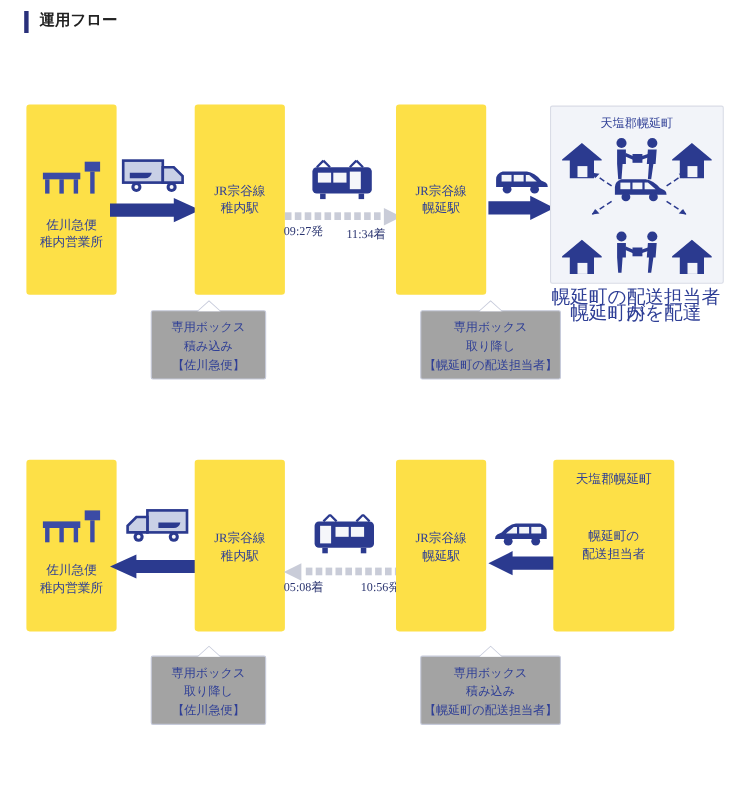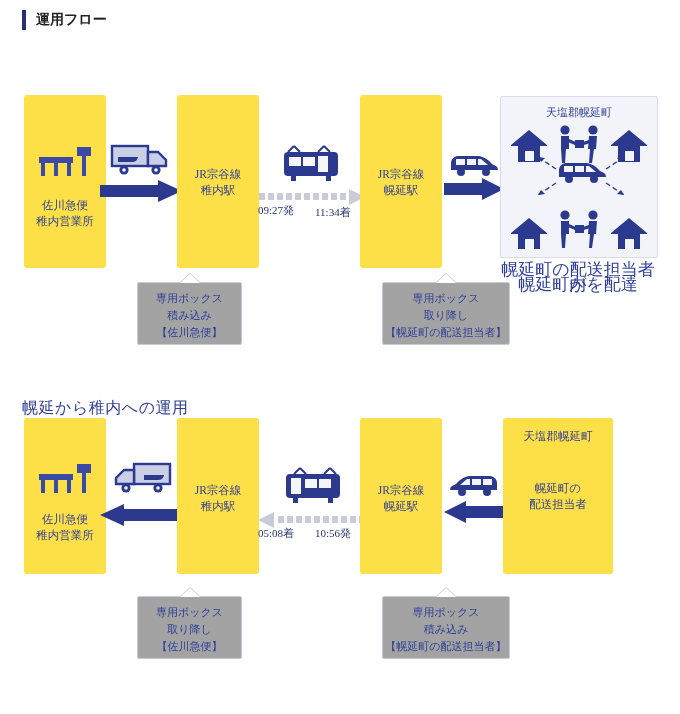--- a/index.html
+++ b/index.html
@@ -254,21 +254,20 @@
   </div>
 
   <div class="callout" style="left:382px;top:282px;width:128px;height:63px;">
     <div class="tip-b"></div>
     <div class="tip"></div>
     <div>専用ボックス</div>
     <div>取り降し</div>
     <div>【幌延町の配送担当者】</div>
   </div>
 
-  <div class="section-title" id="sec2-title">幌延から稚内への運用</div>
 
   <div class="flowbox" style="left:24px;top:418px;width:82px;height:156px;">
     <div style="position:absolute;left:11px;top:42px;">
       <svg width="60" height="42" viewBox="0 0 60 42">
         <rect x="4" y="14" width="34" height="6" fill="#3b4ba5"></rect>
         <rect x="6" y="20" width="4" height="13" fill="#3b4ba5"></rect>
         <rect x="19" y="20" width="4" height="13" fill="#3b4ba5"></rect>
         <rect x="32" y="20" width="4" height="13" fill="#3b4ba5"></rect>
         <rect x="42" y="4" width="14" height="9" fill="#3b4ba5"></rect>
         <rect x="47" y="13" width="4" height="20" fill="#3b4ba5"></rect>
@@ -323,21 +322,21 @@
         <rect x="58" y="4" width="6" height="7"></rect>
           <rect x="67" y="4" width="6" height="7"></rect>
         <rect x="76" y="4" width="6" height="7"></rect>
           <rect x="85" y="4" width="6" height="7"></rect>
         <rect x="94" y="4" width="6" height="7"></rect>
           <rect x="103" y="4" width="5" height="7"></rect>
       </g>
     </svg>
   </div>
   <div class="timelabel" style="left:258px;top:526px;">05:08着</div>
-  <div class="timelabel" style="left:315px;top:526px;">10:56発</div>
+  <div class="timelabel" style="left:328px;top:526px;">10:56発</div>
 
   <div class="flowbox" style="left:360px;top:418px;width:82px;height:156px;">
     <div class="boxlabel" style="top:64px;">JR宗谷線</div>
     <div class="boxlabel" style="top:80px;">幌延駅</div>
   </div>
 
   <div style="position:absolute;left:450px;top:472px;">
     <svg width="50" height="26" viewBox="0 0 50 26">
       <path d="M47 18 v-7 q0 -5 -6 -7 h-22 q-7 1 -13 8 l-4 2 q-2 1 -2 4 z" fill="#2b3a8f"></path>
       <rect x="33" y="7" width="9" height="6" fill="#f2f4f9"></rect>

